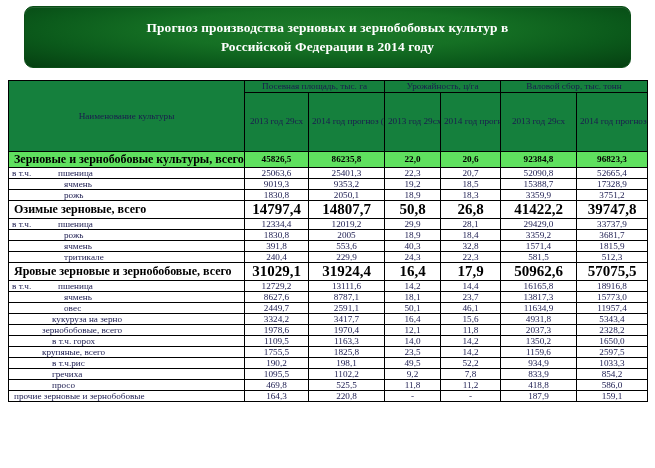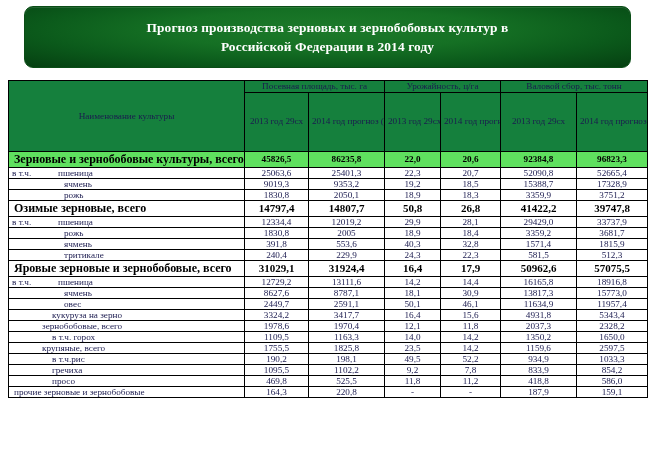--- a/index.html
+++ b/index.html
@@ -100,21 +100,21 @@
     text-align: center;
     color: #2a2a55;
     font-size: 9.4px;
   }
 
   tr.total td {
     font-weight: bold;
     color: #000000;
   }
   tr.total td.lbl { font-size: 12px; }
-  tr.total td.num { font-size: 11px; margin-top: 40px; }
+  tr.total td.num { font-size: 15px; margin-top: 40px; }
 
   tr.grand td {
     background: #5fe05f;
     font-weight: bold;
     color: #000000;
   }
   tr.grand td.lbl { font-size: 12px; }
 
   tr.total td, tr.grand td { border-top-width: 1px; }
 
@@ -266,21 +266,21 @@
             <td class="num">14,2</td>
             <td class="num">14,4</td>
             <td class="num">16165,8</td>
             <td class="num">18916,8</td>
           </tr>
           <tr class="normal">
             <td class="lbl"><span class="ind-2">ячмень</span></td>
             <td class="num">8627,6</td>
             <td class="num">8787,1</td>
             <td class="num">18,1</td>
-            <td class="num">30,9</td>
+            <td class="num">23,7</td>
             <td class="num">13817,3</td>
             <td class="num">15773,0</td>
           </tr>
           <tr class="normal">
             <td class="lbl"><span class="ind-2">овес</span></td>
             <td class="num">2449,7</td>
             <td class="num">2591,1</td>
             <td class="num">50,1</td>
             <td class="num">46,1</td>
             <td class="num">11634,9</td>

